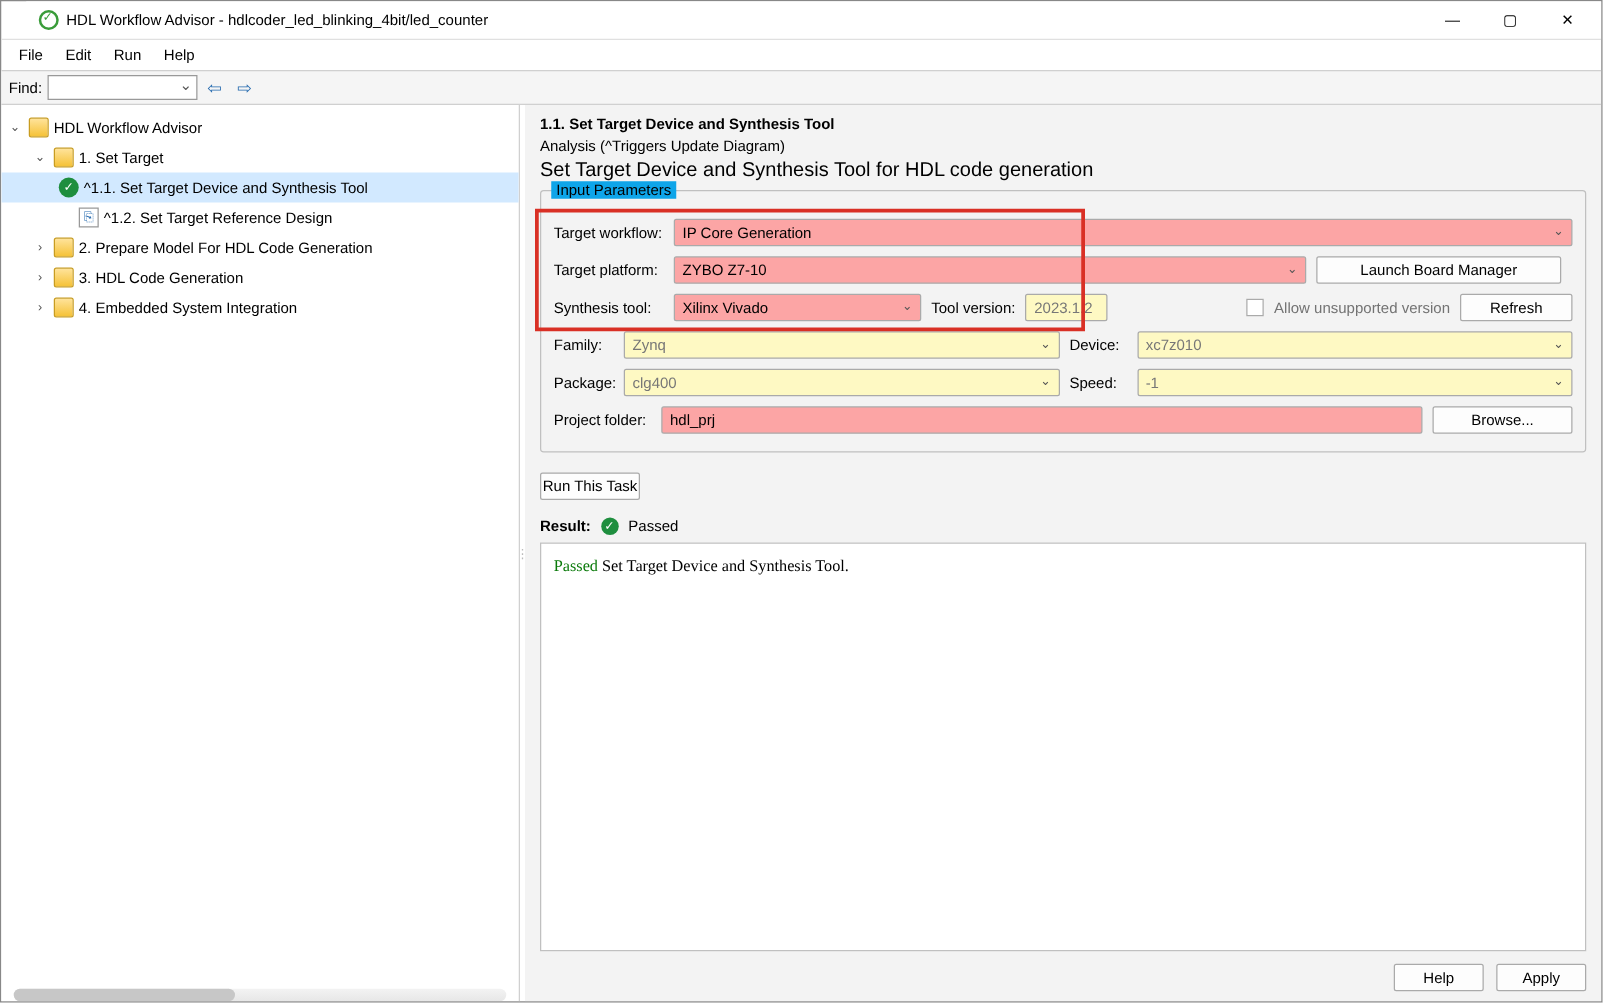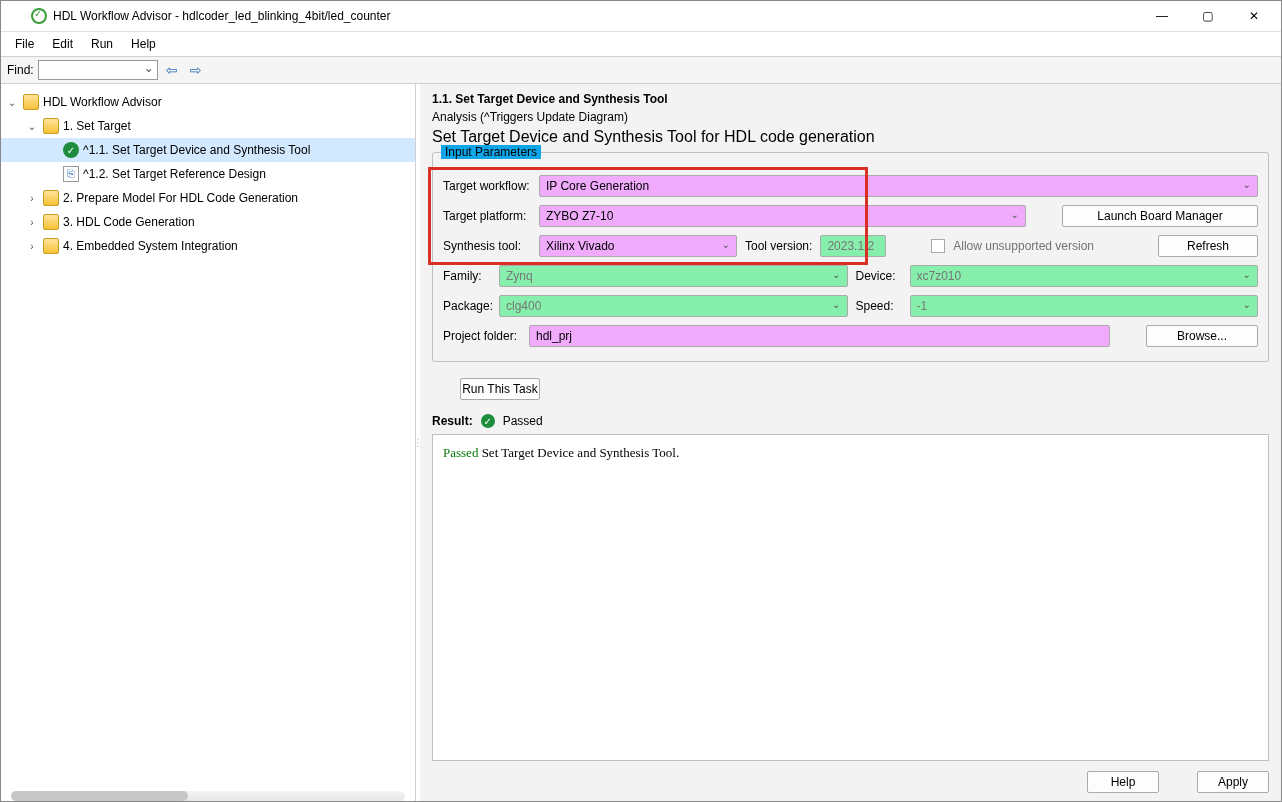--- a/index.html
+++ b/index.html
@@ -176,42 +176,41 @@
   display: flex; align-items: center;
   height: 30px;
   gap: 8px;
 }
 .param-row label {
   white-space: nowrap;
 }
 .combo-field, .text-field {
   height: 22px;
   border: 1px solid #aaa;
-  background: #f0abfc;
+  background: #fca5a5;
   border-radius: 2px;
   padding: 2px 6px;
   font-size: 12px;
   position: relative;
   display: flex; align-items: center;
 }
 .combo-field .caret {
   position: absolute; right: 6px; top: 3px;
   font-size: 10px; color: #555;
 }
-.disabled { background: #86efac; color: #777; }
+.disabled { background: #fef9c3; color: #777; }
 .btn {
   height: 22px;
   padding: 0 14px;
   border: 1px solid #aaa;
   background: #fdfdfd;
   border-radius: 2px;
   font-size: 12px;
   display: inline-flex; align-items: center; justify-content: center;
   white-space: nowrap;
-  margin-left: 28px;
 }
 .checkbox {
   width: 14px; height: 14px;
   border: 1px solid #aaa;
   background: #fff;
   display: inline-block;
   vertical-align: middle;
 }
 .run-task-btn {
   margin-top: 16px;
@@ -290,21 +289,21 @@
     <div class="tree-row" style="padding-left:4px">
       <span class="tree-toggle">⌄</span>
       <span class="tree-icon folder"></span>
       <span class="tree-label">HDL Workflow Advisor</span>
     </div>
     <div class="tree-row" style="padding-left:24px">
       <span class="tree-toggle">⌄</span>
       <span class="tree-icon folder"></span>
       <span class="tree-label">1. Set Target</span>
     </div>
-    <div class="tree-row selected" style="padding-left:58px">
+    <div class="tree-row selected" style="padding-left:42px">
       <span class="tree-icon pass"></span>
       <span class="tree-label">^1.1. Set Target Device and Synthesis Tool</span>
     </div>
     <div class="tree-row" style="padding-left:58px">
       <span class="tree-icon ref"></span>
       <span class="tree-label">^1.2. Set Target Reference Design</span>
     </div>
     <div class="tree-row" style="padding-left:24px">
       <span class="tree-toggle">›</span>
       <span class="tree-icon folder"></span>
@@ -358,21 +357,21 @@
           <span>Xilinx Vivado</span>
           <span class="caret">⌄</span>
         </div>
         <label>Tool version:</label>
         <div class="text-field disabled" style="width:66px">
           <span>2023.1.2</span>
         </div>
         <div style="flex:1"></div>
         <span class="checkbox"></span>
         <span style="color:#737373">Allow unsupported version</span>
-        <div class="btn" style="width:100px;margin-left:56px">Refresh</div>
+        <div class="btn" style="width:90px;">Refresh</div>
       </div>
 
       <div class="param-row">
         <label style="width:48px">Family:</label>
         <div class="combo-field disabled" style="flex:1">
           <span>Zynq</span>
           <span class="caret">⌄</span>
         </div>
         <label style="width:46px">Device:</label>
         <div class="combo-field disabled" style="flex:1">

